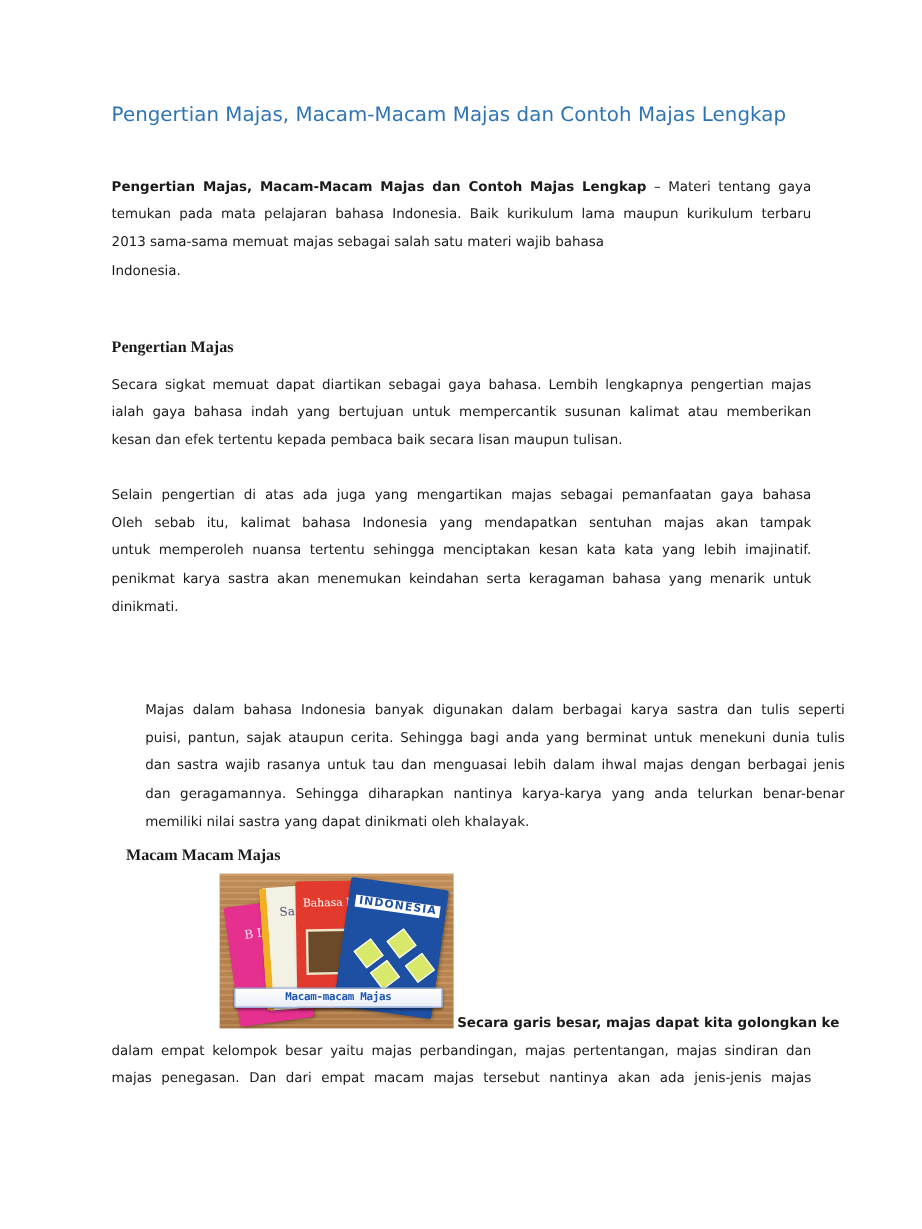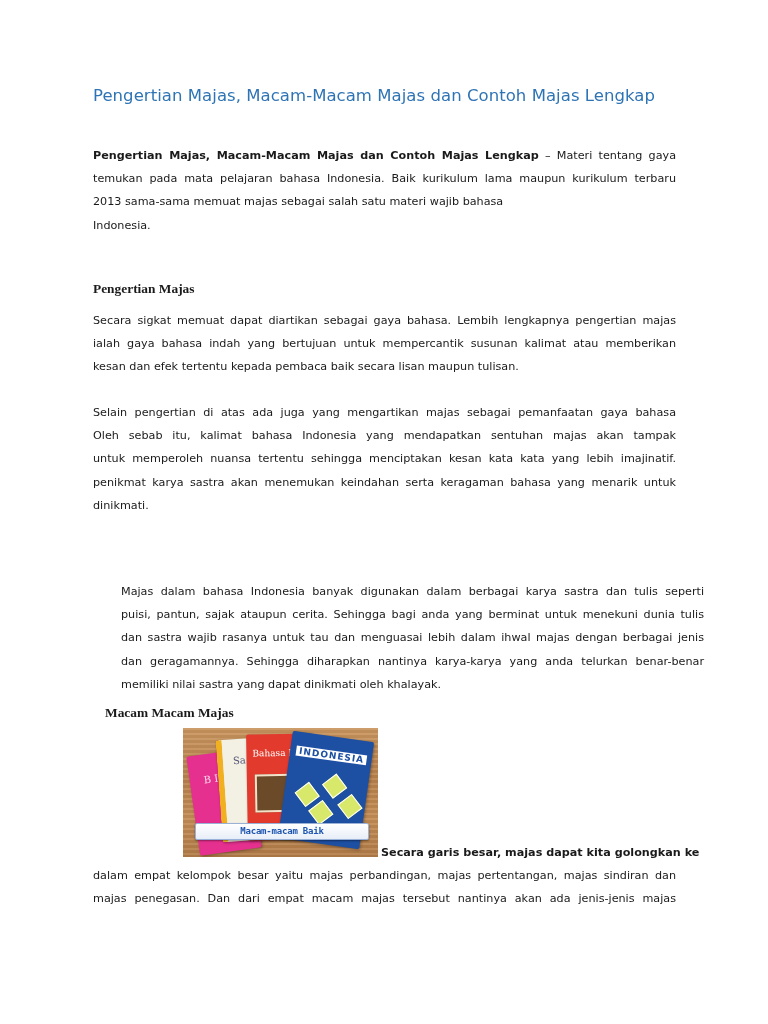--- a/index.html
+++ b/index.html
@@ -181,21 +181,21 @@
       <span class="book-text">Bahasa I</span>
       <div class="photo"></div>
     </div>
     <div class="book book-blue">
       <span class="book-text banner">INDONESIA</span>
       <div class="diamond d1"></div>
       <div class="diamond d2"></div>
       <div class="diamond d3"></div>
       <div class="diamond d4"></div>
     </div>
-    <div class="figure-caption">Macam-macam Baik</div>
+    <div class="figure-caption">Macam-macam Majas</div>
   </div>
 
   <div class="para" style="top:841px; left:288px; width:295px;font-weight:bold;">
     <span class="line">Secara garis besar, majas dapat kita golongkan ke</span>
   </div>
 
   <div class="para" style="top:864px;">
     <span class="line">dalam empat kelompok besar yaitu majas perbandingan, majas pertentangan, majas sindiran dan</span>
     <span class="line">majas penegasan. Dan dari empat macam majas tersebut nantinya akan ada jenis-jenis majas</span>
   </div>

